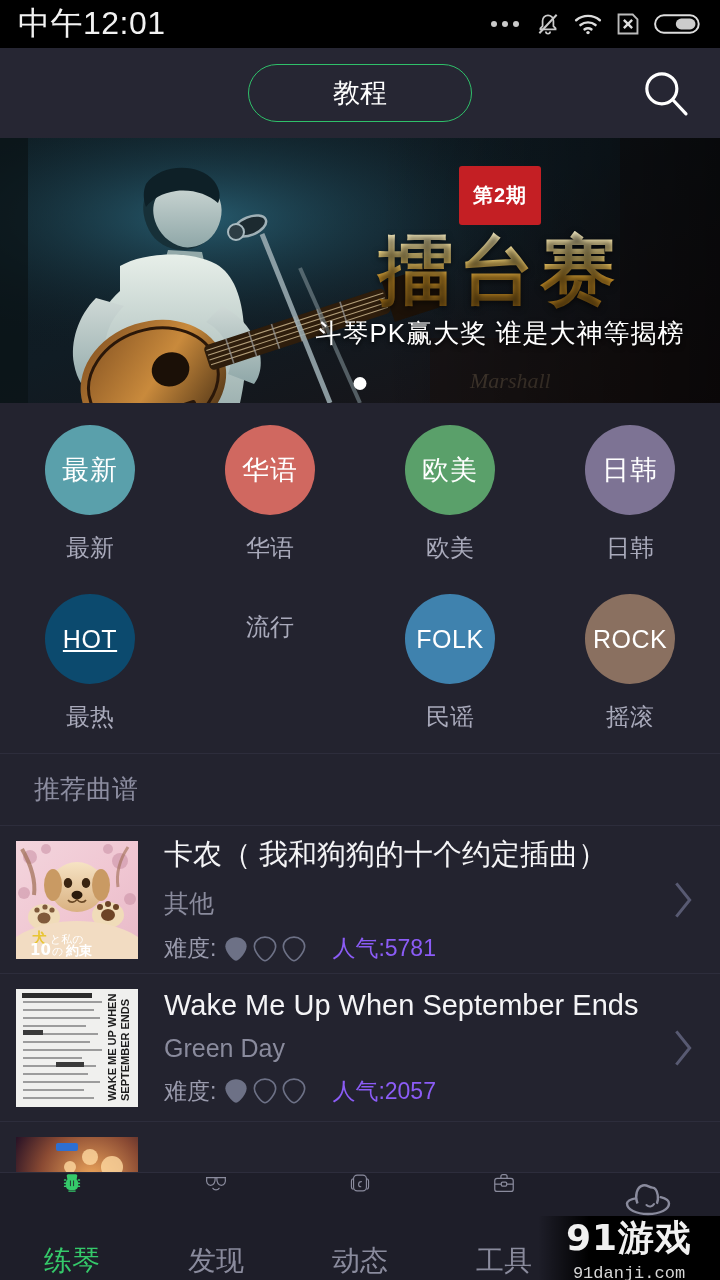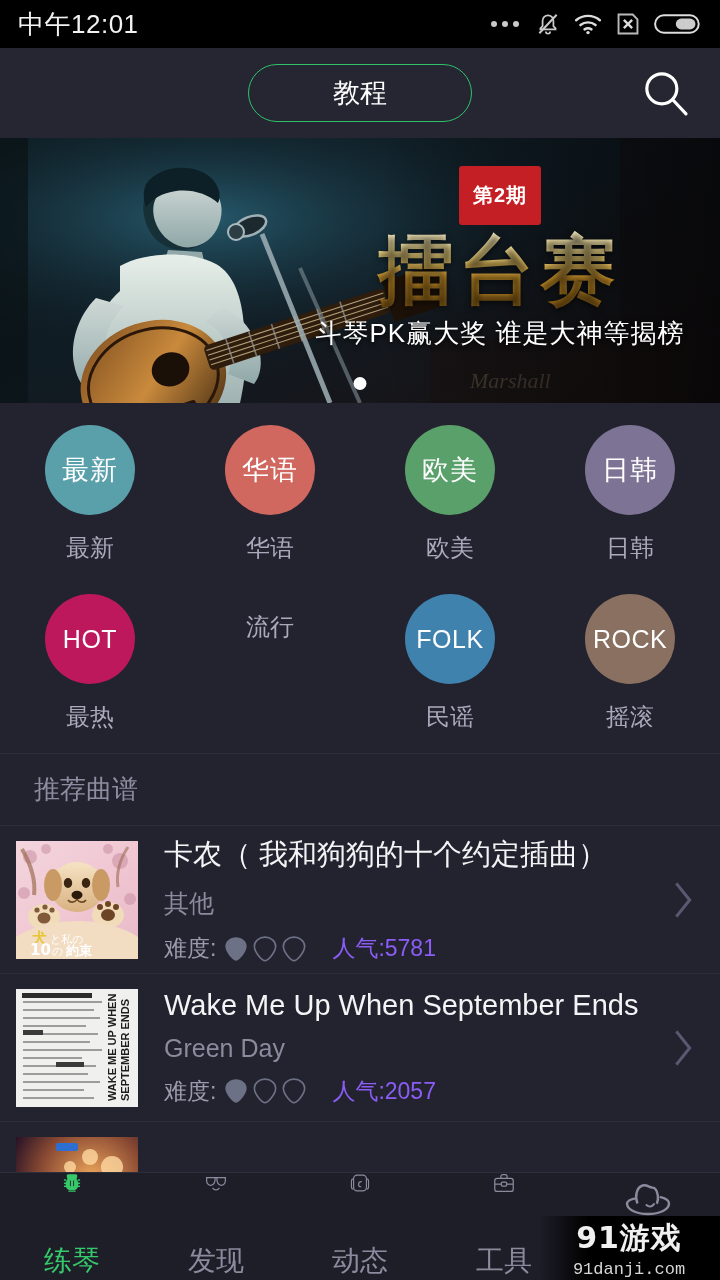--- a/index.html
+++ b/index.html
@@ -9,21 +9,21 @@
     font-family: "Liberation Sans", "DejaVu Sans", sans-serif;
     overflow: hidden;
   }
   #app { position: relative; width: 720px; height: 1280px; background: #23232f; }
 
   
   .statusbar {
     height: 48px; background: #000; display: flex; align-items: center;
     padding: 0 18px; color: #fff;
   }
-  .status-time { font-size: 26px; letter-spacing: .5px; color: #f2f2f2; }
+  .status-time { font-size: 32px; letter-spacing: .5px; color: #f2f2f2; }
   .status-right { margin-left: auto; display: flex; align-items: center; gap: 13px; }
   .dots { display: flex; gap: 5px; align-items: center; margin-right: 3px; }
   .dots i { width: 6px; height: 6px; border-radius: 50%; background: #c9c9c9; display: block; }
   .sicon { display: block; }
 
   
   .topbar {
     height: 90px; background: #262633; display: flex; align-items: center;
     justify-content: center; position: relative;
   }
@@ -115,21 +115,21 @@
   .tab-label { font-size: 28px; color: #8a8b9d; margin-top: 40px; }
   .tab.active .tab-label { color: #35c96a; }
 
   
   .watermark {
     position: absolute; right: 0; bottom: 0; width: 182px; height: 64px;
     background: linear-gradient(90deg, rgba(0,0,0,0) 0%, #000 28%, #000 100%);
     display: flex; flex-direction: column; align-items: center; justify-content: center;
     pointer-events: none;
   }
-  .wm-main { font-size: 30px; font-weight: bold; color: #f0f0f0; letter-spacing: 1px;
+  .wm-main { font-size: 36px; font-weight: bold; color: #f0f0f0; letter-spacing: 1px;
              font-family: "DejaVu Sans", sans-serif; }
   .wm-sub { font-size: 17px; color: #d6d6d6; margin-top: 1px;
             font-family: Liberation Mono, monospace; }
 </style>
 </head>
 <body>
 
 <div id="app">
 
   <div class="statusbar">
@@ -278,21 +278,21 @@
         <div class="cat-circle cn" style="background: rgb(90, 160, 106);">欧美</div>
         <div class="cat-label">欧美</div>
       </div>
       <div class="cat-cell">
         <div class="cat-circle cn" style="background: rgb(125, 115, 148);">日韩</div>
         <div class="cat-label">日韩</div>
       </div>
     </div>
     <div class="cat-row">
       <div class="cat-cell">
-        <div class="cat-circle en" style="background: #be185d;">HOT</div>
+        <div class="cat-circle en" style="background: #0c4a6e; text-decoration: underline;">HOT</div>
         <div class="cat-label">最热</div>
       </div>
       <div class="cat-cell">
         <div class="cat-label">流行</div>
       </div>
       <div class="cat-cell">
         <div class="cat-circle en" style="background: rgb(63, 130, 174);">FOLK</div>
         <div class="cat-label">民谣</div>
       </div>
       <div class="cat-cell">

